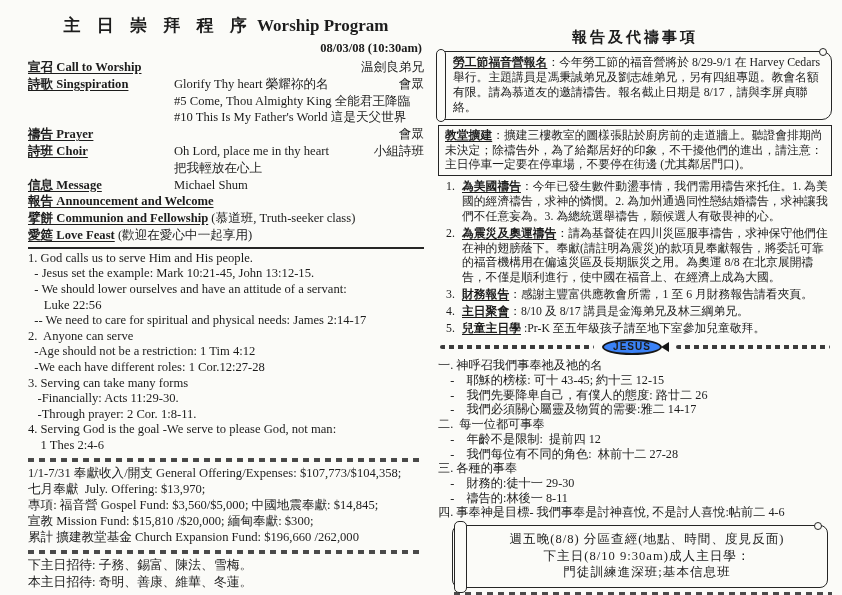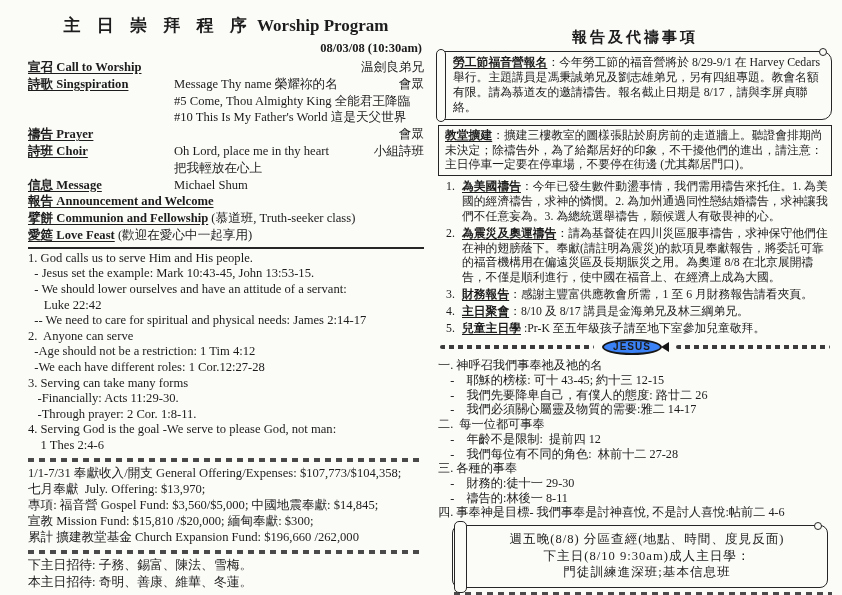--- a/index.html
+++ b/index.html
@@ -79,21 +79,21 @@
 
     <div>
   <div class="prog-row">
     <span class="prog-label">宣召 Call to Worship</span>
     <span class="prog-content"></span>
     <span class="prog-performer">温劍良弟兄</span>
   </div>
 
   <div class="prog-row">
     <span class="prog-label">詩歌 Singspiration</span>
-    <span class="prog-content">Message Thy name 榮耀祢的名</span>
+    <span class="prog-content">Glorify Thy heart 榮耀祢的名</span>
     <span class="prog-performer">會眾</span>
   </div>
 
   <div class="prog-row">
     <span class="prog-label"></span>
     <span class="prog-content">#5 Come, Thou Almighty King 全能君王降臨</span>
     <span class="prog-performer"></span>
   </div>
 
   <div class="prog-row">
@@ -137,25 +137,25 @@
   <div class="prog-xrow">
     <span class="prog-xlabel">愛筵 Love Feast</span><span> (歡迎在愛心中一起享用)</span>
   </div>
 </div>
 
     <div class="rule"></div>
 
     <div class="outline-en">
   <div class="tline">1. God calls us to serve Him and His people.</div>
 
-  <div class="tline">  - Jesus set the example: Mark 10:43-45, John 13:53-15.</div>
+  <div class="tline">  - Jesus set the example: Mark 10:21-45, John 13:12-15.</div>
 
   <div class="tline">  - We should lower ourselves and have an attitude of a servant:</div>
 
-  <div class="tline">     Luke 22:42</div>
+  <div class="tline">     Luke 22:56</div>
 
   <div class="tline">  -- We need to care for spiritual and physical needs: James 2:14-17</div>
 
   <div class="tline">2.  Anyone can serve</div>
 
   <div class="tline">  -Age should not be a restriction: 1 Tim 4:12</div>
 
   <div class="tline">  -We each have different roles: 1 Cor.12:27-28</div>
 
   <div class="tline">3. Serving can take many forms</div>

